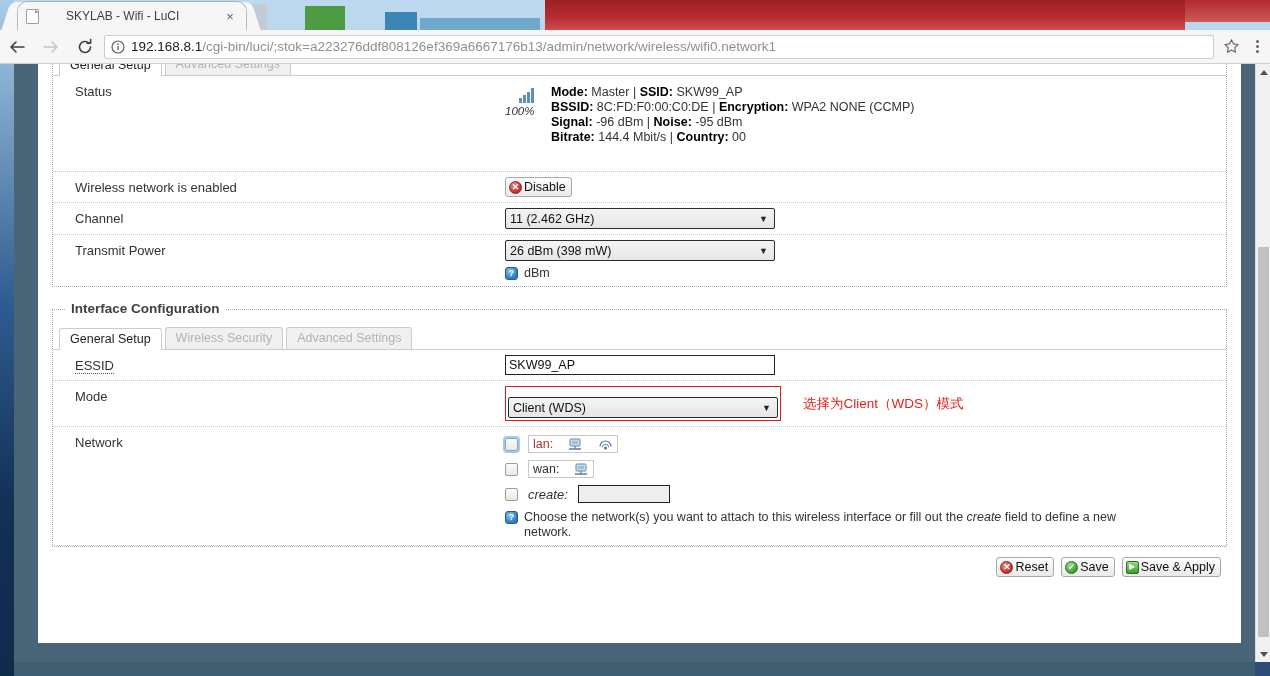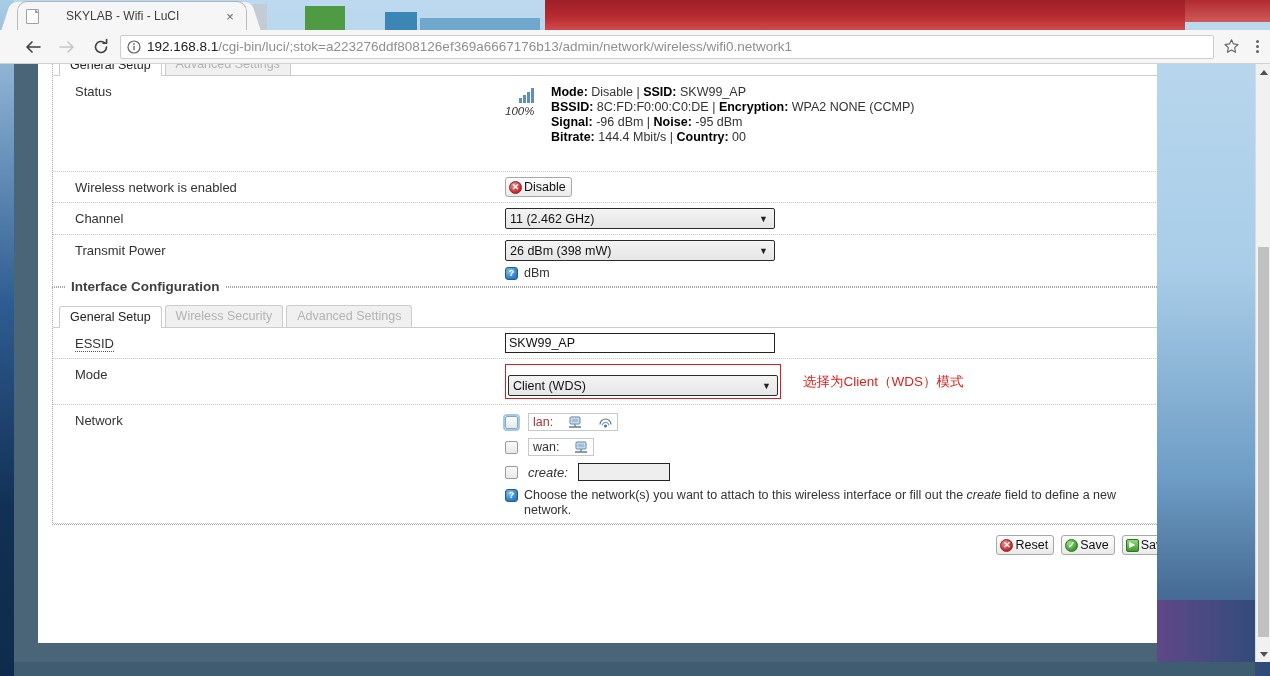--- a/index.html
+++ b/index.html
@@ -75,21 +75,21 @@
   .tab-close {
     font-size: 13px; color: #5f6368; width: 16px; text-align: center;
     flex: 0 0 auto; cursor: pointer; line-height: 1;
   }
 
   
   #toolbar {
     position: absolute; left: 0; top: 30px; width: 1270px; height: 34px;
     background: #f6f6f6;
     border-bottom: 1px solid #cfd1d3;
-    display: flex; align-items: center; padding-left: 16px;
+    display: flex; align-items: center;
   }
   .nav-btn {
     width: 34px; height: 34px; display: flex; align-items: center; justify-content: center;
     flex: 0 0 auto;
   }
   .nav-btn svg { display: block; }
   #omnibox {
     flex: 1 1 auto; height: 24px; margin: 0 4px 0 2px;
     background: #fff; border: 1px solid #cdcdcd; border-radius: 2px;
     display: flex; align-items: center; padding: 0 6px;
@@ -98,21 +98,21 @@
   .info-icon { flex: 0 0 auto; margin-right: 6px; display:flex; align-items:center; }
   .url-text { white-space: nowrap; overflow: hidden; }
   .url-host { color: #202124; }
   .url-path { color: #8d8f92; }
   .omni-star { width: 26px; display:flex; align-items:center; justify-content:center; flex:0 0 auto; }
   .menu-dots { width: 26px; height: 34px; display:flex; flex-direction:column; align-items:center; justify-content:center; gap:2px; flex:0 0 auto; }
   .menu-dots i { width:3px; height:3px; background:#5f6368; border-radius:50%; display:block; }
 
   
   #viewport {
-    position: absolute; left: 14px; top: 64px; width: 1143px; height: 598px;
+    position: absolute; left: 14px; top: 64px; width: 1241px; height: 598px;
     background: #84cc16;
     overflow: hidden;
   }
   #page {
     position: absolute; left: 0; top: 0; width: 1241px; height: 598px;
     background: #4a6577;
   }
   #content-col {
     position: absolute; left: 24px; top: 0px; width: 1203px; height: 579px;
     background: #fff;
@@ -373,21 +373,21 @@
                 <div class="sig-box">
                   <div class="sig-bars">
                     <i style="height:5px"></i>
                       <i style="height:8px"></i>
                       <i style="height:11px"></i>
                       <i style="height:15px"></i>
                   </div>
                   <div class="sig-pct">100%</div>
                 </div>
                 <div class="status-lines">
-                    <div><b>Mode:</b><span> Disable | </span><b>SSID:</b><span> SKW99_AP</span></div>
+                    <div><b>Mode:</b><span> Master | </span><b>SSID:</b><span> SKW99_AP</span></div>
                     <div><b>BSSID:</b><span> 8C:FD:F0:00:C0:DE | </span><b>Encryption:</b><span> WPA2 NONE (CCMP)</span></div>
                     <div><b>Signal:</b><span> -96 dBm | </span><b>Noise:</b><span> -95 dBm</span></div>
                     <div><b>Bitrate:</b><span> 144.4 Mbit/s | </span><b>Country:</b><span> 00</span></div>
                   </div>
               </div>
             </div>
           </div>
 
           <div class="row">
             <div class="row-label">Wireless network is enabled</div>
@@ -417,21 +417,21 @@
                 <span class="arrow">▼</span>
               </div>
               <div class="helpline" style="margin-top:5px;">
                 <span class="ico-q">?</span>
                 <span>dBm</span>
               </div>
             </div>
           </div>
         </div>
 
-        <div class="fieldset" style="">
+        <div class="fieldset" style="margin-top:22px;">
           <div class="legend">Interface Configuration</div>
 
           <ul class="cbi-tabmenu" style="margin-top:18px;">
             <li class="cbi-tab">General Setup</li>
             <li class="cbi-tab-disabled">Wireless Security</li>
             <li class="cbi-tab-disabled">Advanced Settings</li>
           </ul>
 
           <div class="row">
             <div class="row-label">

